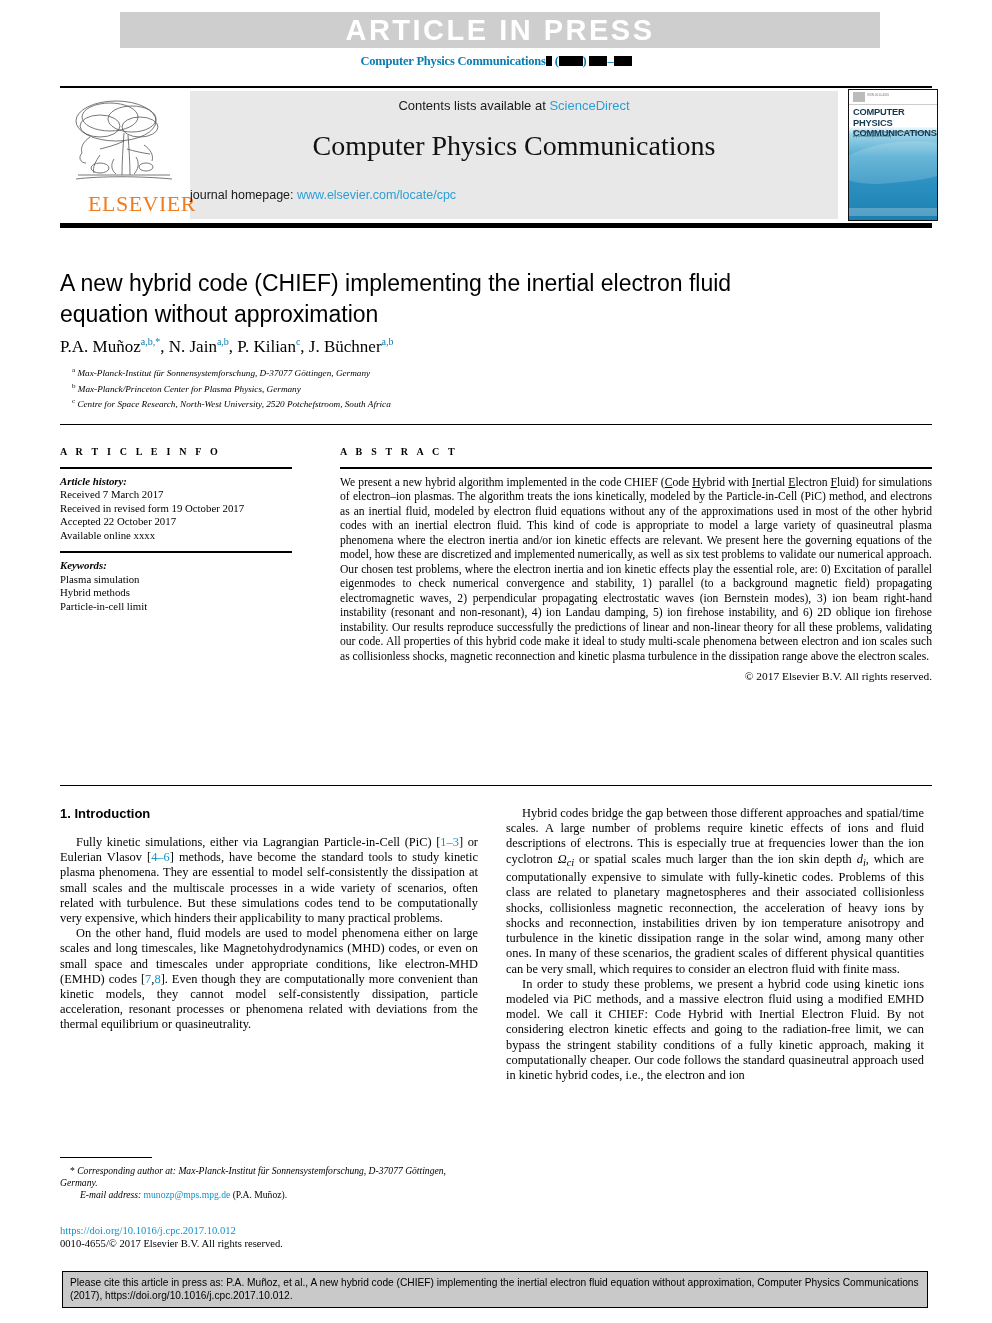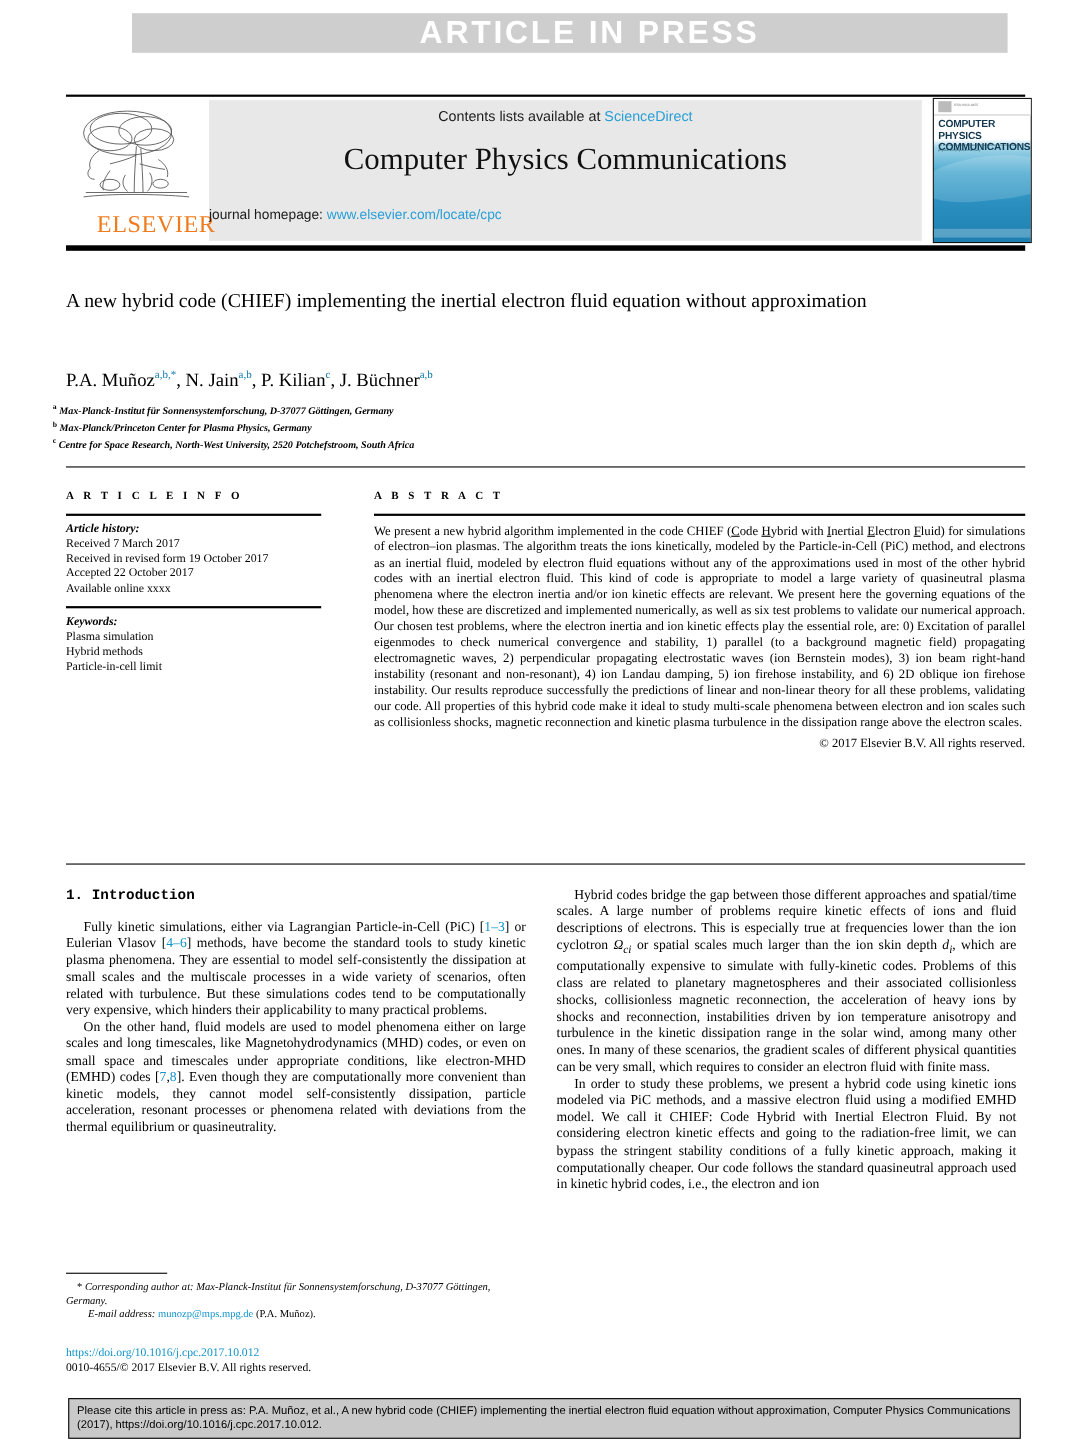--- a/index.html
+++ b/index.html
@@ -23,21 +23,20 @@
   }
 
   
   .aip-bar {
     position: absolute;
     left: 120px;
     top: 12px;
     width: 760px;
     height: 36px;
     background: #cecece;
-    padding-left: 36px;
   }
   .aip-text {
     font-family: "Liberation Sans", sans-serif;
     font-weight: bold;
     font-size: 29px;
     letter-spacing: 2.5px;
     color: #ffffff;
     text-align: center;
     line-height: 36px;
     width: 100%;
@@ -186,46 +185,45 @@
   }
   .cover-bottombar {
     position: absolute; left: 0; bottom: 4px;
     width: 100%; height: 8px;
     background: rgba(255,255,255,0.25);
   }
 
   
   .title {
     position: absolute;
-    left: 60px; top: 258px;
+    left: 60px; top: 268px;
     width: 740px;
-    font-family: Liberation Serif, serif;
-    font-size: 18px;
+    font-family: Liberation Sans, sans-serif;
+    font-size: 23px;
     line-height: 31px;
     color: #000;
   }
   .authors {
     position: absolute;
     left: 60px; top: 336px;
     width: 800px;
     font-family: "Liberation Serif", serif;
     font-size: 17px;
     color: #000;
   }
   .authors sup { color: #0b7cb0; font-size: 10px; margin-top: 43px; }
   .affils {
     position: absolute;
-    left: 48px; top: 364px;
+    left: 72px; top: 364px;
     width: 800px;
     font-family: "Liberation Serif", serif;
     font-style: italic;
     font-size: 9.2px;
     line-height: 12.5px;
     color: #000;
-    font-weight: bold;
   }
   .affils .mk { font-style: normal; vertical-align: super; font-size: 7px; }
 
   
   .band-rule-top {
     position: absolute;
     left: 60px; top: 424px;
     width: 872px; height: 1px;
     background: #000;
   }
@@ -292,21 +290,21 @@
     position: absolute;
     left: 60px; top: 806px;
     width: 418px;
   }
   .col-right {
     position: absolute;
     left: 506px; top: 806px;
     width: 418px;
   }
   .sec-head {
-    font-family: Liberation Mono, monospace;
+    font-family: Liberation Sans, sans-serif;
     font-weight: bold;
     font-size: 13px;
     margin-bottom: 14px;
   }
   .body-text {
     font-family: "Liberation Serif", serif;
     font-size: 12.4px;
     line-height: 15.2px;
     text-align: justify;
     color: #000;
@@ -361,20 +359,23 @@
 </style>
 </head>
 <body>
 
 <div class="page">
 
   <div class="aip-bar">
     <div class="aip-text">ARTICLE IN PRESS</div>
   </div>
 
+  <div class="runhead">
+    <span>Computer Physics Communications</span><span class="blk blk-1"></span>&nbsp;(<span class="blk blk-4"></span>)&nbsp;<span class="blk blk-3"></span>–<span class="blk blk-3"></span>
+  </div>
 
   <div class="mast-rule-top"></div>
   <div class="mast-grey"></div>
 
   <div class="elsevier-logo">
     <div class="tree-wrap">
       <svg viewBox="0 0 108 98" width="108" height="98" aria-hidden="true">
         <g stroke="#555" stroke-width="0.8" fill="none">
           <ellipse cx="46" cy="28" rx="40" ry="20"></ellipse>
           <ellipse cx="40" cy="24" rx="28" ry="14"></ellipse>

